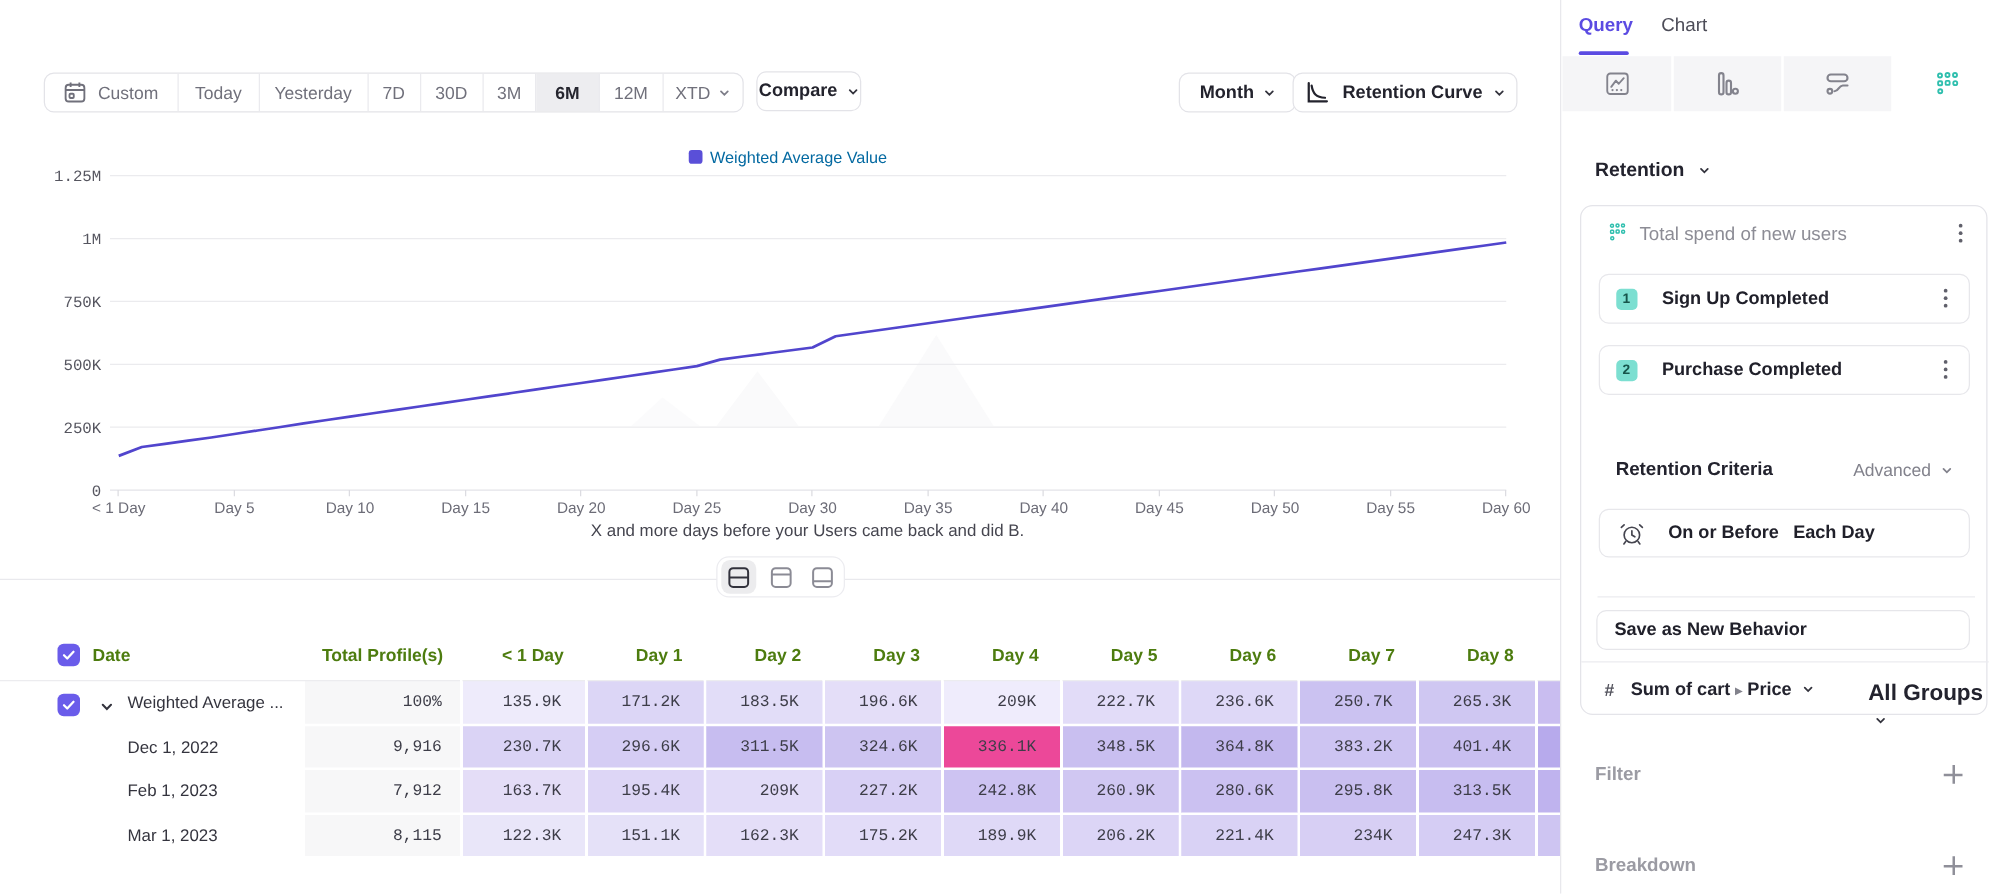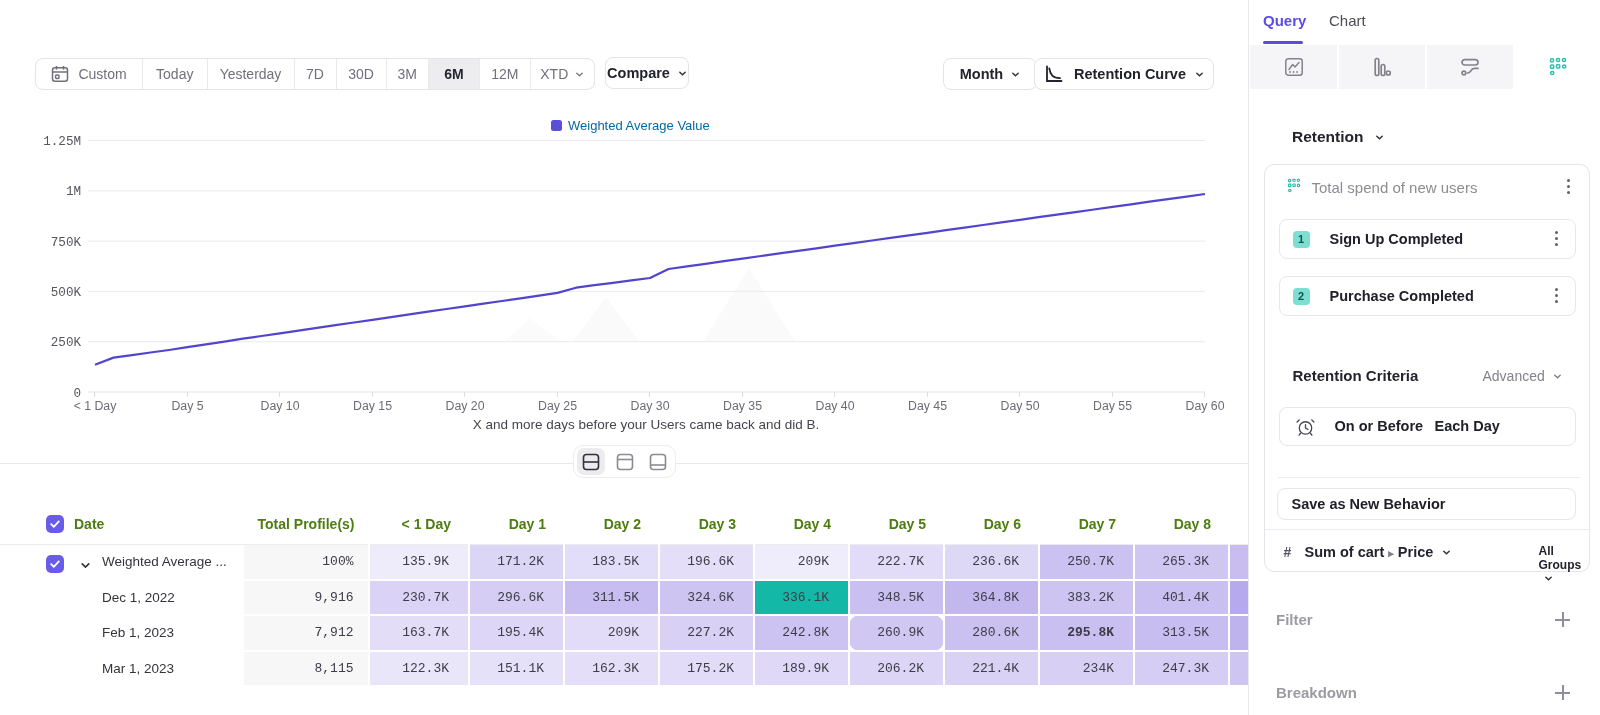--- a/index.html
+++ b/index.html
@@ -227,38 +227,38 @@
     <td class="num day" style="background:#cfc7f2;">265.3K</td>
     <td class="num day" style="background:#c9bdf0;"></td>
   </tr>
   <tr class="r">
     <td class="datecell">Dec 1, 2022</td>
     <td class="num tp" style="padding-right:14px;">9,916</td>
     <td class="num day" style="background:#dad3f5;">230.7K</td>
     <td class="num day" style="background:#d5cdf4;">296.6K</td>
     <td class="num day" style="background:#c7bdf0;">311.5K</td>
     <td class="num day" style="background:#cdc4f1;">324.6K</td>
-    <td class="num day" style="background:#14b8a6;">336.1K</td>
+    <td class="num day" style="background:#ec4899;">336.1K</td>
     <td class="num day" style="background:#c9bff0;">348.5K</td>
     <td class="num day" style="background:#c3b8ee;">364.8K</td>
     <td class="num day" style="background:#cdc4f2;margin-left:16px;">383.2K</td>
     <td class="num day" style="background:#c9bff0;">401.4K</td>
     <td class="num day" style="background:#b7aaec;"></td>
   </tr>
   <tr class="r">
     <td class="datecell">Feb 1, 2023</td>
     <td class="num tp" style="padding-right:14px;">7,912</td>
     <td class="num day" style="background:#e4ddf7;">163.7K</td>
     <td class="num day" style="background:#ddd6f6;">195.4K</td>
     <td class="num day" style="background:#e2dcf8;">209K</td>
     <td class="num day" style="background:#d8d0f5;">227.2K</td>
     <td class="num day" style="background:#cdc3f2;font-family:Liberation Mono, monospace;">242.8K</td>
-    <td class="num day" style="background:#d0c7f2;border-radius:11px;">260.9K</td>
+    <td class="num day" style="background:#d0c7f2;">260.9K</td>
     <td class="num day" style="background:#cbc1f1;">280.6K</td>
-    <td class="num day" style="background:#c9bff0;font-weight:bold;">295.8K</td>
+    <td class="num day" style="background:#c9bff0;">295.8K</td>
     <td class="num day" style="background:#c7bdf0;">313.5K</td>
     <td class="num day" style="background:#bfb3ee;"></td>
   </tr>
   <tr class="r">
     <td class="datecell">Mar 1, 2023</td>
     <td class="num tp" style="padding-right:14px;">8,115</td>
     <td class="num day" style="background:#e9e6f9;">122.3K</td>
     <td class="num day" style="background:#e5e1f8;">151.1K</td>
     <td class="num day" style="background:#e4def8;">162.3K</td>
     <td class="num day" style="background:#e2dcf8;">175.2K</td>
@@ -307,21 +307,21 @@
           <circle cx="10" cy="3" r="1.6"></circle>
           <circle cx="16" cy="3" r="1.6"></circle>
           <rect x="2.5" y="8" width="3.2" height="3.2" rx="0.8"></rect>
           <rect x="8.5" y="7.7" width="3.2" height="3.2" rx="0.8"></rect>
           <circle cx="16.2" cy="9.5" r="1.6"></circle>
           <circle cx="4.2" cy="16" r="1.6"></circle>
         </svg>
     </div>
   </div>
 
-  <div class="abs" style="left:43px;top:128px;font-size:15.5px;font-weight:bold;color:#23232e;">Retention
+  <div class="abs" style="left:27px;top:128px;font-size:15.5px;font-weight:bold;color:#23232e;">Retention
     <svg class="chev" style="margin-left:7px;" viewBox="0 0 10 10" fill="none" stroke="#33333d" stroke-width="1.6" stroke-linecap="round">
         <path d="M2 3.5 L5 6.5 L8 3.5"></path>
       </svg>
   </div>
 
   <div class="abs" style="left:14.5px;top:164px;width:326px;height:408px;border:1px solid #e4e4e9;border-radius:10px;">
     <svg class="abs" style="left:22px;top:13px;" width="14" height="16" viewBox="0 0 14 16" fill="none" stroke="#2fbfae" stroke-width="1.2">
         <circle cx="2.6" cy="2.6" r="1.2"></circle>
         <circle cx="7" cy="2.3" r="1.2"></circle>
         <circle cx="11.4" cy="2.3" r="1.2"></circle>
@@ -385,21 +385,21 @@
     </div>
 
     <div class="abs" style="left:0;top:364px;width:326px;height:1px;background:#ececf0;"></div>
 
     <div class="abs" style="left:19px;top:379px;font-size:14px;font-weight:bold;color:#55555f;">#</div>
     <div class="abs" style="left:40px;top:379px;font-size:14.5px;font-weight:bold;color:#23232e;">Sum of cart <span style="color:#82828c;font-size:11px;">▸</span> Price
       <svg class="chev" style="margin-left:5px;" viewBox="0 0 10 10" fill="none" stroke="#33333d" stroke-width="1.6" stroke-linecap="round">
           <path d="M2 3.5 L5 6.5 L8 3.5"></path>
         </svg>
     </div>
-    <div class="abs" style="left:230px;top:379px;font-size:12px;font-weight:bold;color:#23232e;margin-left:44px;">All Groups
+    <div class="abs" style="left:230px;top:379px;font-size:18px;font-weight:bold;color:#23232e;">All Groups
       <svg class="chev" style="margin-left:5px;" viewBox="0 0 10 10" fill="none" stroke="#33333d" stroke-width="1.6" stroke-linecap="round">
           <path d="M2 3.5 L5 6.5 L8 3.5"></path>
         </svg>
     </div>
   </div>
 
   <div class="abs" style="left:27px;top:611px;font-size:15px;font-weight:bold;color:#9b9ba3;">Filter</div>
   <div class="plus" style="top:612px;"></div>
   <div class="abs" style="left:27px;top:684px;font-size:15px;font-weight:bold;color:#9b9ba3;">Breakdown</div>
   <div class="plus" style="top:685px;"></div>

